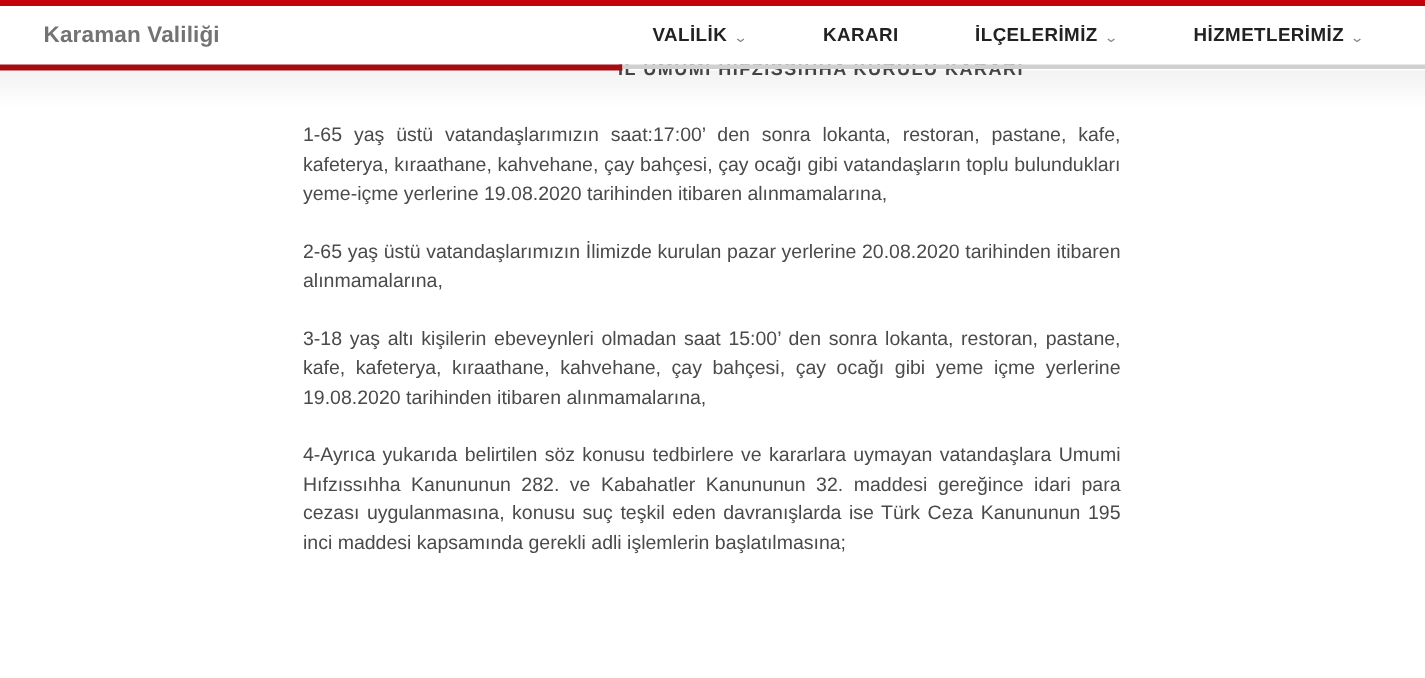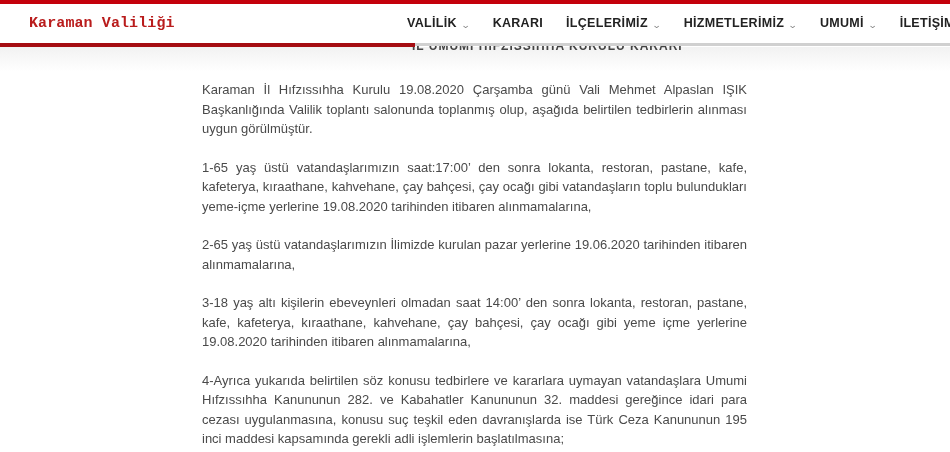--- a/index.html
+++ b/index.html
@@ -9,26 +9,26 @@
     font-family: "Liberation Sans", sans-serif;
     position: relative;
   }
   .topbar { position: absolute; left: 0; top: 0; width: 950px; height: 4px; background: #c4000b; }
   .header {
     position: absolute; left: 0; top: 4px; width: 950px; height: 39px;
     background: #ffffff; z-index: 5;
   }
   .brand {
     position: absolute; left: 29px; top: 11px;
-    font-size: 15px; font-weight: bold; color: #b91c1c; letter-spacing: 0.1px; font-family: Liberation Mono, monospace;
+    font-size: 15px; font-weight: bold; color: #737373; letter-spacing: 0.1px;
   }
   .nav { position: absolute; left: 407px; top: 12px; display: flex; white-space: nowrap; }
   .nav-item {
     font-size: 12.5px; font-weight: bold; color: #222; letter-spacing: 0.3px;
-    margin-right: 23px; display: flex; align-items: flex-end; cursor: pointer;
+    margin-right: 23px; display: flex; align-items: flex-end; cursor: pointer; margin-left: 28px;
   }
   .chev { font-size: 9px; color: #888; margin-left: 5px; font-weight: normal; transform: scaleX(1.3); display:inline-block; }
   .underline-red { position: absolute; left: 0; top: 43px; width: 415px; height: 4px; background: #a50d12; z-index: 6; }
   .underline-grey { position: absolute; left: 415px; top: 43px; width: 535px; height: 3px; background: #d0d0d0; z-index: 6; }
   .fade { position: absolute; left: 0; top: 47px; width: 950px; height: 25px;
     background: linear-gradient(#f2f2f2, #ffffff); z-index: 1; }
   .hidden-title {
     position: absolute; left: 412px; top: 40px; font-size: 12px; font-weight: bold;
     color: #444; letter-spacing: 1px; z-index: 2; line-height: 12px;
   }
@@ -71,19 +71,18 @@
   </nav>
 </div>
 
 <div class="underline-red"></div>
 <div class="underline-grey"></div>
 <div class="fade"></div>
 
 <div class="hidden-title">İL UMUMİ HIFZISSIHHA KURULU KARARI</div>
 
 <div class="content">
-  <p>Karaman İl Hıfzıssıhha Kurulu 19.08.2020 Çarşamba günü Vali Mehmet Alpaslan IŞIK Başkanlığında Valilik toplantı salonunda toplanmış olup, aşağıda belirtilen tedbirlerin alınması uygun görülmüştür.</p>
   <p>1-65 yaş üstü vatandaşlarımızın saat:17:00’ den sonra lokanta, restoran,  pastane, kafe, kafeterya, kıraathane, kahvehane, çay bahçesi, çay ocağı gibi vatandaşların toplu bulundukları yeme-içme yerlerine 19.08.2020 tarihinden itibaren alınmamalarına,</p>
-  <p>2-65 yaş üstü vatandaşlarımızın İlimizde kurulan pazar yerlerine 19.06.2020 tarihinden itibaren alınmamalarına,</p>
-  <p>3-18 yaş altı kişilerin ebeveynleri olmadan saat 14:00’ den sonra lokanta, restoran,  pastane, kafe, kafeterya, kıraathane, kahvehane, çay bahçesi, çay ocağı gibi yeme içme yerlerine 19.08.2020 tarihinden itibaren alınmamalarına,</p>
+  <p>2-65 yaş üstü vatandaşlarımızın İlimizde kurulan pazar yerlerine 20.08.2020 tarihinden itibaren alınmamalarına,</p>
+  <p>3-18 yaş altı kişilerin ebeveynleri olmadan saat 15:00’ den sonra lokanta, restoran,  pastane, kafe, kafeterya, kıraathane, kahvehane, çay bahçesi, çay ocağı gibi yeme içme yerlerine 19.08.2020 tarihinden itibaren alınmamalarına,</p>
   <p>4-Ayrıca yukarıda belirtilen söz konusu tedbirlere ve kararlara uymayan vatandaşlara Umumi Hıfzıssıhha Kanununun 282. ve Kabahatler Kanununun 32. maddesi gereğince idari para cezası uygulanmasına, konusu suç teşkil eden davranışlarda ise Türk Ceza Kanununun 195 inci maddesi kapsamında gerekli adli işlemlerin başlatılmasına;</p>
 
 </div>
 
 </body></html>

